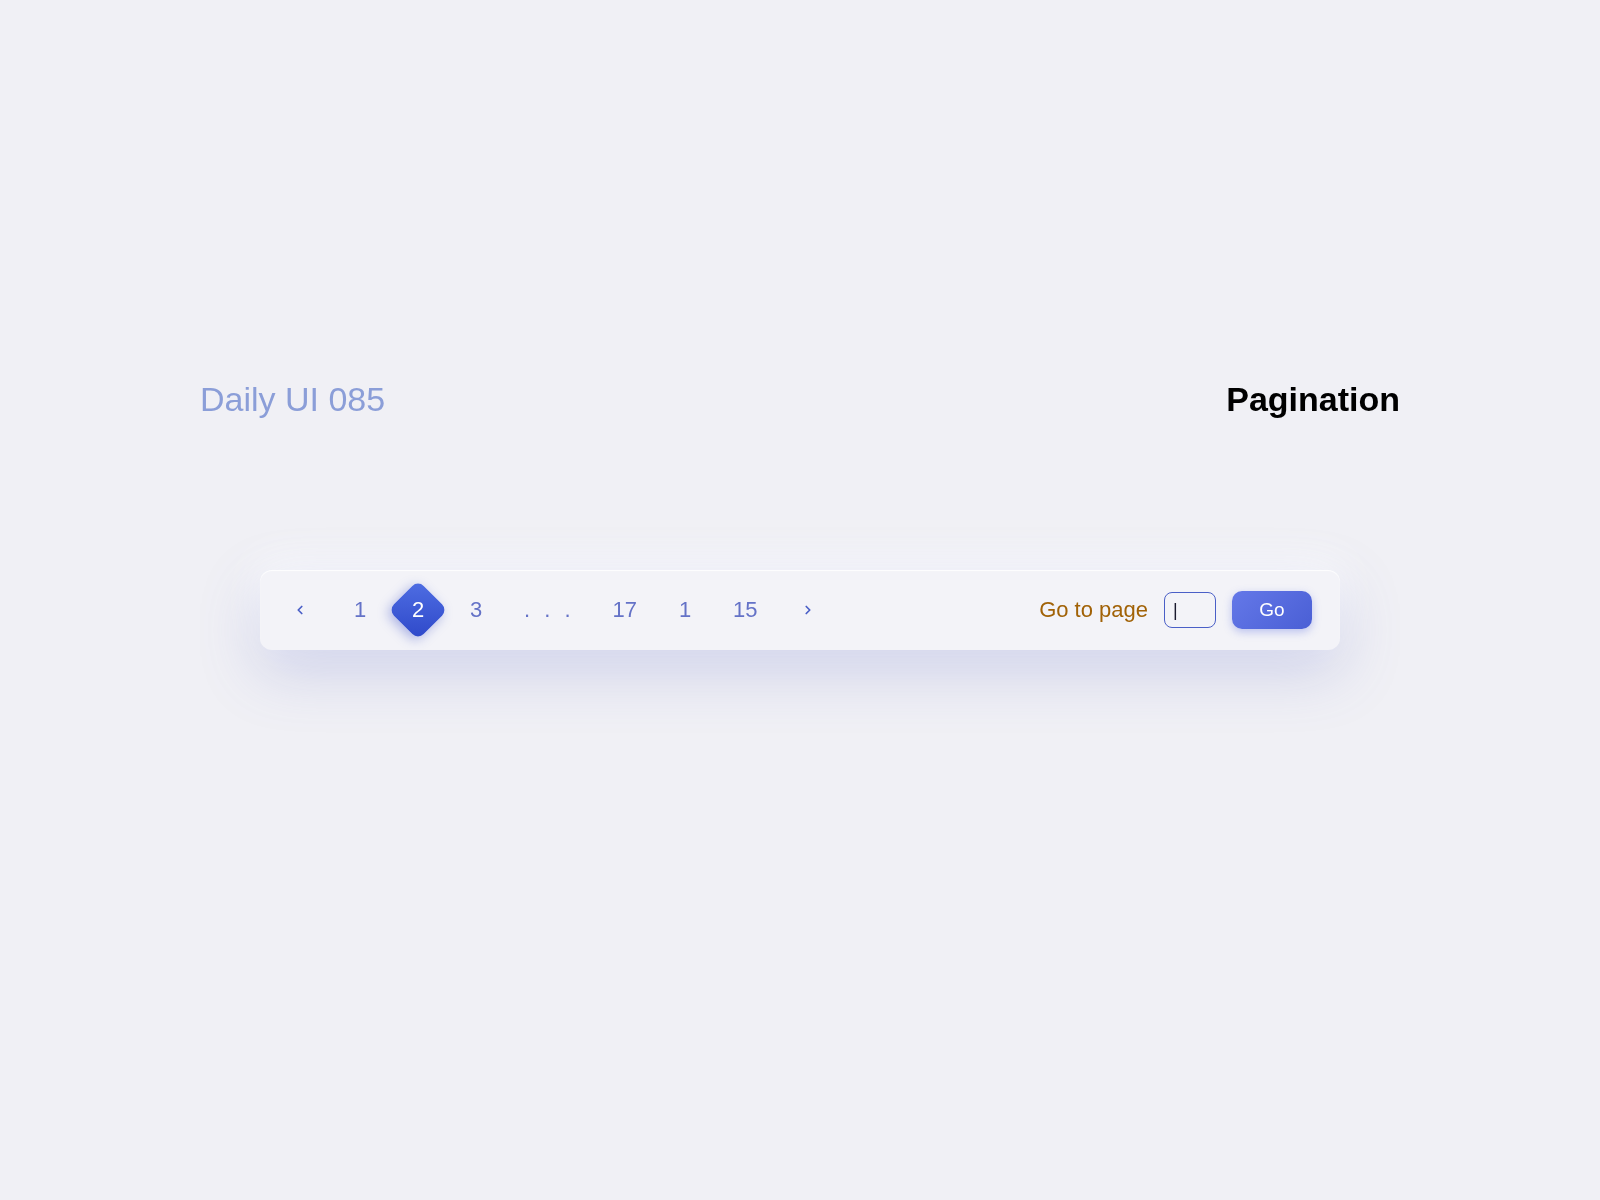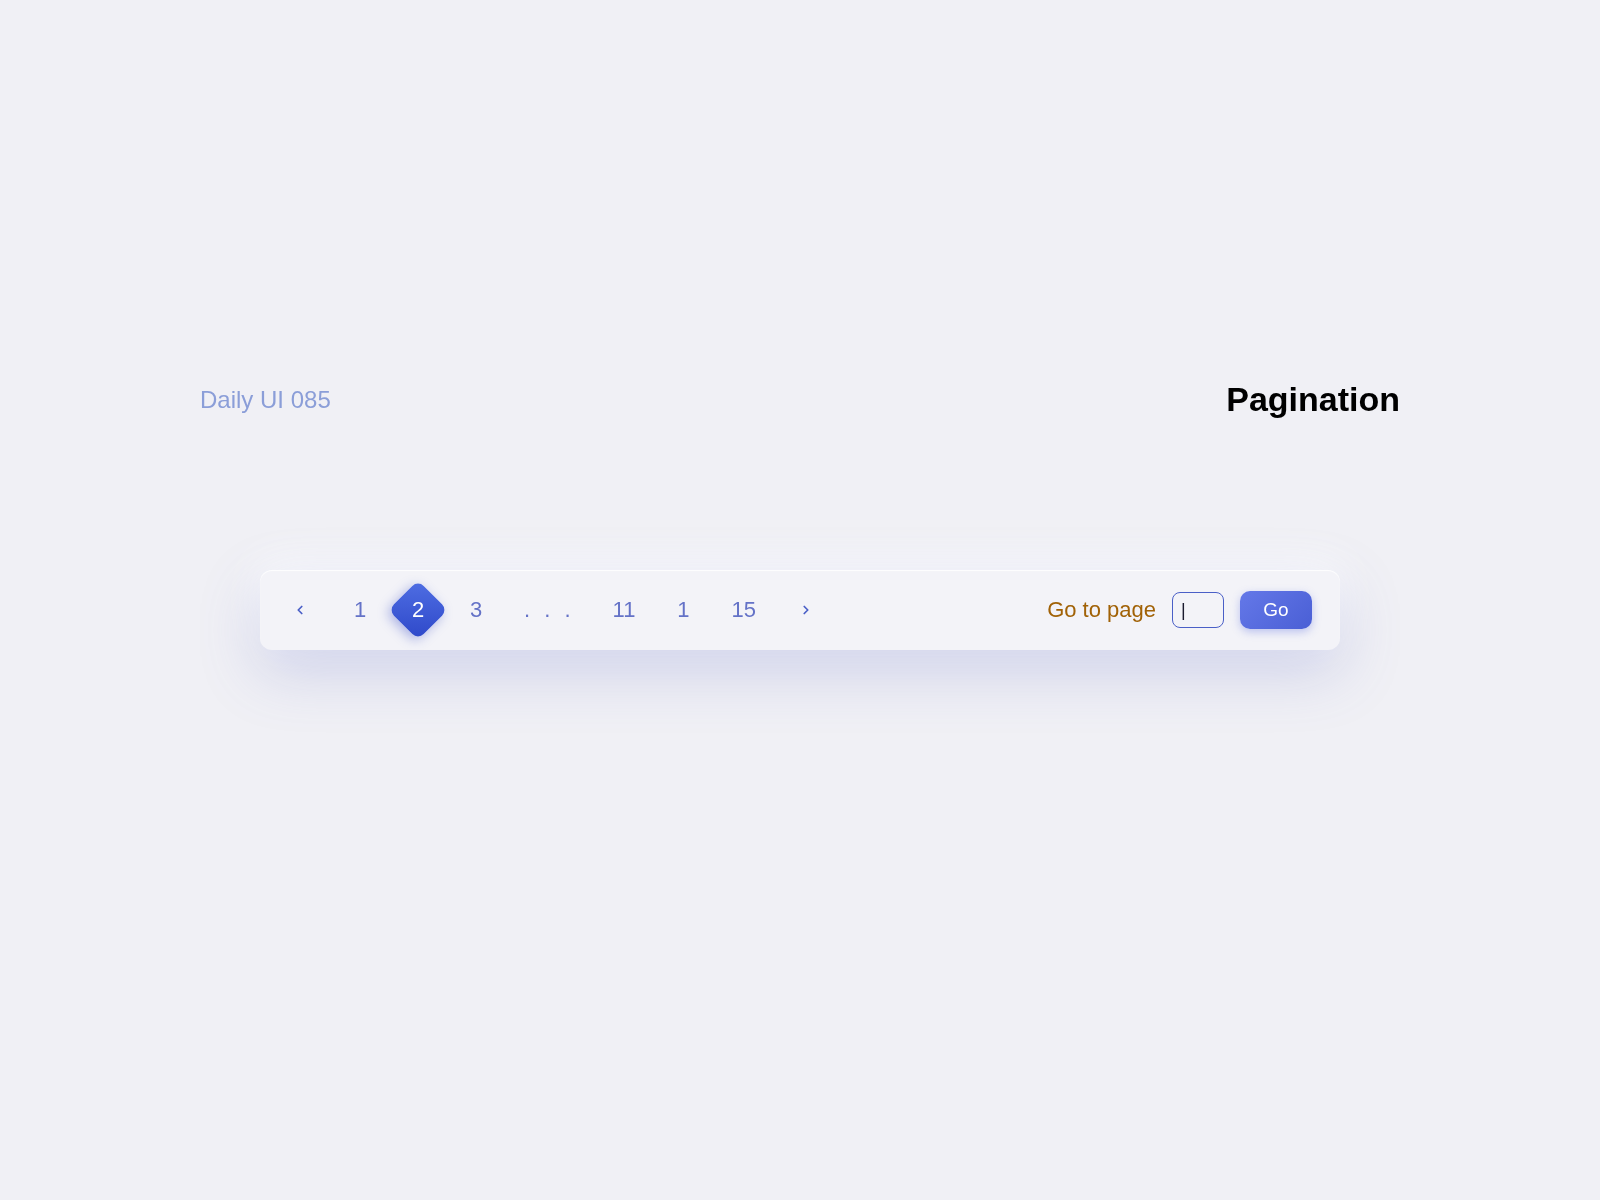--- a/index.html
+++ b/index.html
@@ -20,21 +20,21 @@
       position: absolute;
       top: 380px;
       left: 200px;
       right: 200px;
       display: flex;
       justify-content: space-between;
       align-items: center;
     }
 
     .header-left {
-      font-size: 24px;
+      font-size: 34px;
       font-weight: 400;
       color: #8b9ed8;
     }
 
     .header-right {
       font-size: 34px;
       font-weight: 700;
       color: #000000;
     }
 
@@ -135,21 +135,21 @@
       padding: 0 8px;
       outline: none;
       text-align: left;
     }
 
     .go-input::placeholder {
       color: #1a1a2e;
     }
 
     .go-btn {
-      width: 72px;
+      width: 80px;
       height: 38px;
       background: linear-gradient(135deg, #6478e8 0%, #4a5fd5 100%);
       border: none;
       border-radius: 10px;
       color: #ffffff;
       font-size: 19px;
       font-weight: 500;
       cursor: pointer;
       box-shadow: 0 3px 8px rgba(80, 100, 220, 0.35);
     }
@@ -166,21 +166,21 @@
   <div class="pages">
     <div class="nav-btn">
       <svg viewBox="0 0 24 24" fill="none" stroke="currentColor" stroke-width="3" stroke-linecap="round" stroke-linejoin="round">
         <polyline points="15 18 9 12 15 6"></polyline>
       </svg>
     </div>
     <div class="page-num">1</div>
     <div class="page-num active">2</div>
     <div class="page-num">3</div>
     <div class="ellipsis">. . .</div>
-    <div class="page-num">11</div>
+    <div class="page-num">17</div>
     <div class="page-num">1</div>
     <div class="page-num">15</div>
     <div class="nav-btn">
       <svg viewBox="0 0 24 24" fill="none" stroke="currentColor" stroke-width="3" stroke-linecap="round" stroke-linejoin="round">
         <polyline points="9 18 15 12 9 6"></polyline>
       </svg>
     </div>
   </div>
   <div class="go-section">
     <div class="go-label">Go to page</div>

